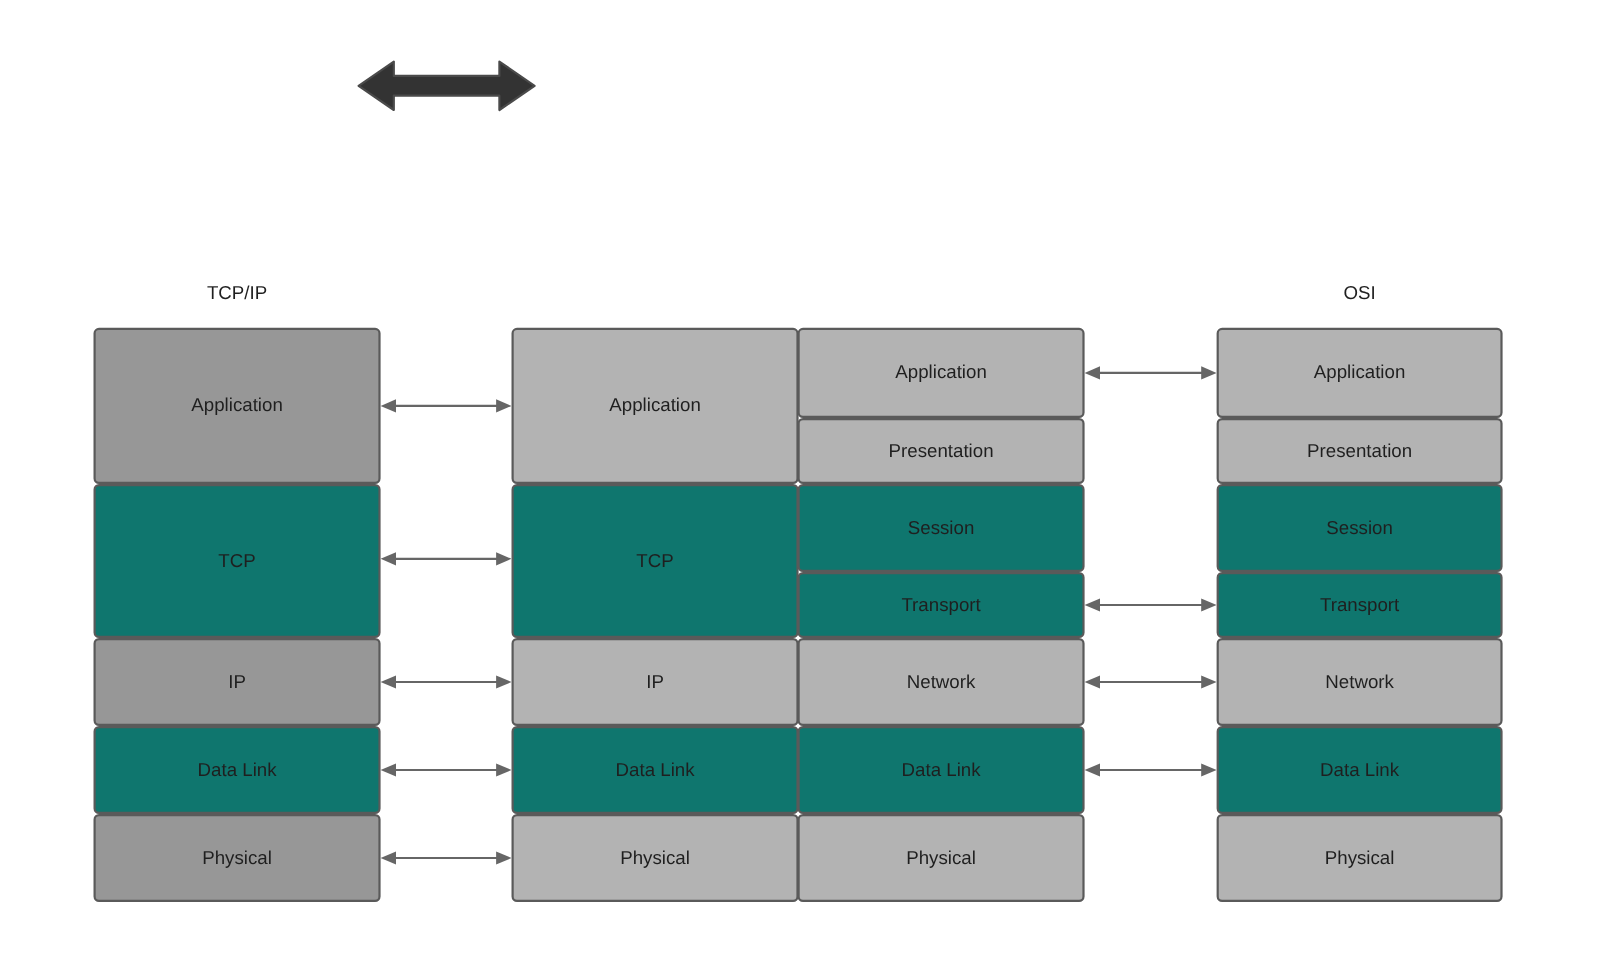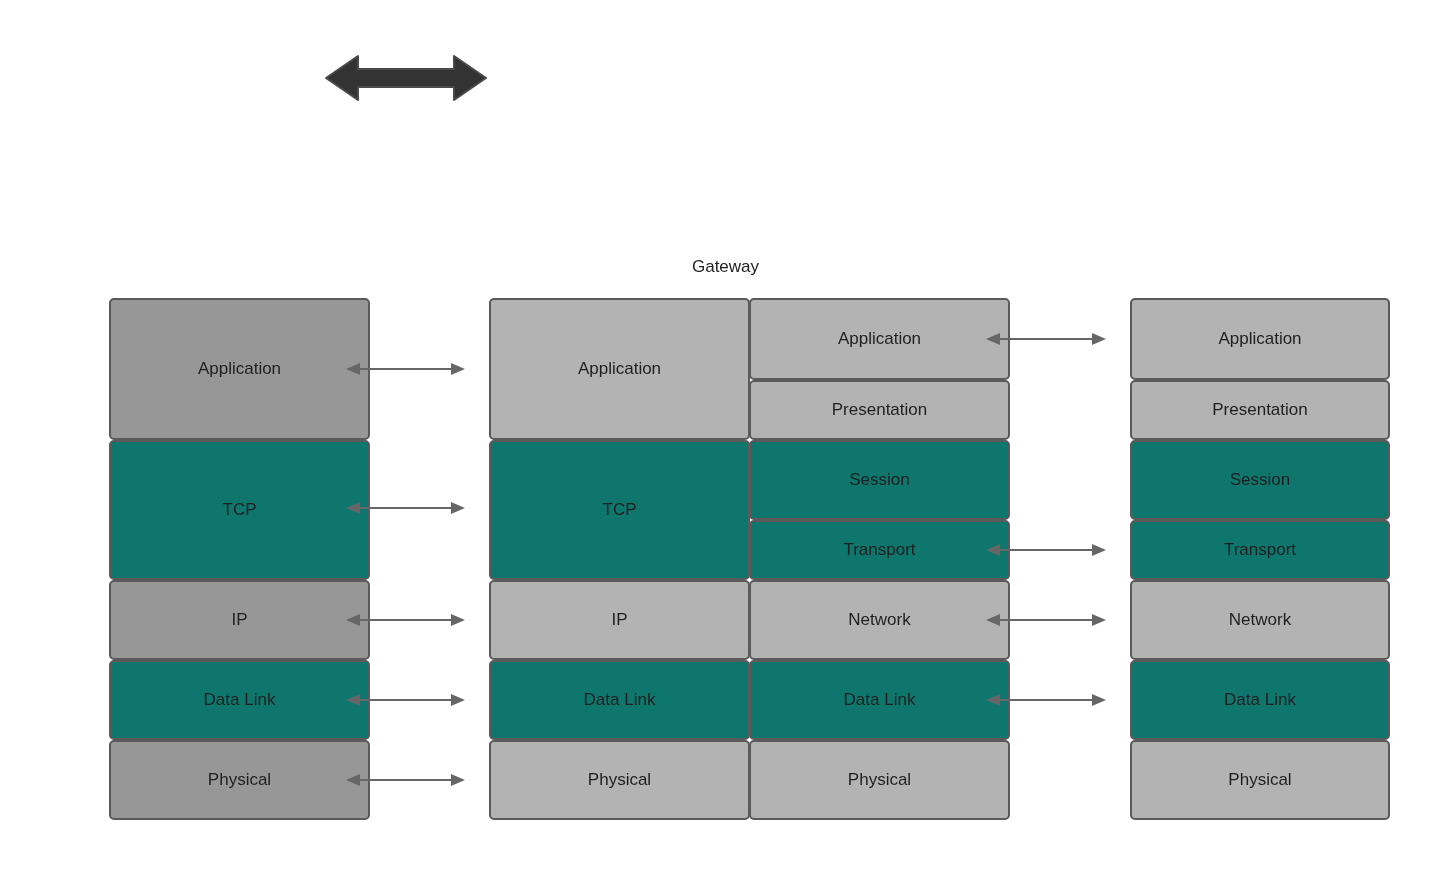--- a/index.html
+++ b/index.html
@@ -45,21 +45,20 @@
     border: 2px solid #5a5a5a;
     border-radius: 5px;
     display: flex;
     align-items: center;
     justify-content: center;
     font-size: 17px;
     color: #1f1f1f;
     line-height: 20px;
     white-space: nowrap;
     text-align: center;
-    margin-left: 24px;
   }
   .box.fill-dark  { background: #979797; }
   .box.fill-light { background: #b3b3b3; }
   .box.fill-white { background: #0f766e; }
 
   
   .connector {
     position: absolute;
     height: 18px;
   }
@@ -69,23 +68,24 @@
 <body>
 
 <div id="canvas">
 
   <div class="big-arrow">
     <svg width="172" height="60" viewBox="0 0 172 60" aria-hidden="true">
       <path d="M 6 30 L 38 8 L 38 21 L 134 21 L 134 8 L 166 30 L 134 52 L 134 39 L 38 39 L 38 52 Z" fill="#333333" stroke="#4a4a4a" stroke-width="2" stroke-linejoin="round"></path>
     </svg>
   </div>
 
+  <div class="col-header" style="left:85px; top:257px; width:261px;">TCP/IP</div>
 
-  <div class="col-header" style="left:465px; top:257px; width:521px;">Gateway</div>
 
+  <div class="col-header" style="left:1106px; top:257px; width:260px;">OSI</div>
 
   <div class="box fill-dark" style="left:85px; top:298px; width:261px; height:142px;">Application</div>
   <div class="box fill-white" style="left:85px; top:440px; width:261px; height:140px;">TCP</div>
   <div class="box fill-dark" style="left:85px; top:580px; width:261px; height:80px;">IP</div>
   <div class="box fill-white" style="left:85px; top:660px; width:261px; height:80px;">Data Link</div>
   <div class="box fill-dark" style="left:85px; top:740px; width:261px; height:80px;">Physical</div>
 
   <div class="box fill-light" style="left:465px; top:298px; width:261px; height:142px;">Application</div>
   <div class="box fill-white" style="left:465px; top:440px; width:261px; height:140px;">TCP</div>
   <div class="box fill-light" style="left:465px; top:580px; width:261px; height:80px;">IP</div>

